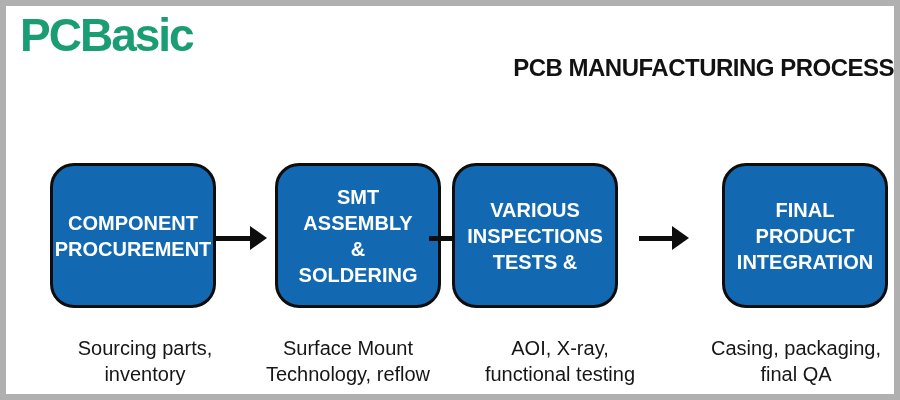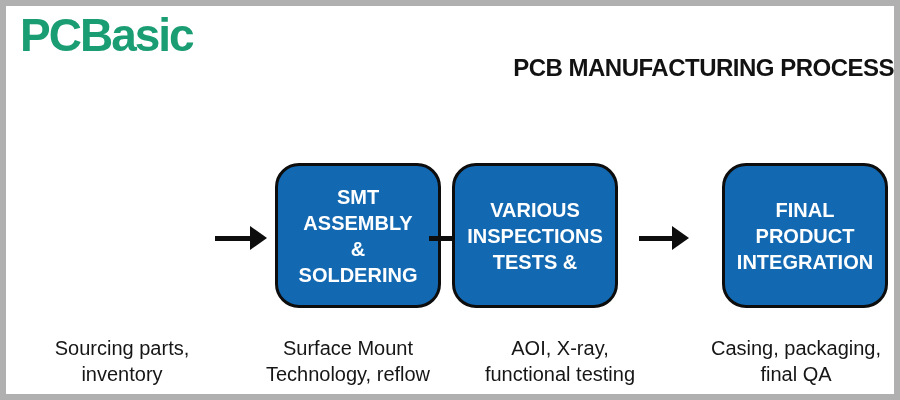--- a/index.html
+++ b/index.html
@@ -94,36 +94,40 @@
   
   .caption {
     position: absolute;
     top: 329px;
     width: 230px;
     text-align: center;
     font-size: 20px;
     line-height: 26px;
     color: #161616;
   }
-  .caption.pos-0 { left: 1px; }
+  .caption.pos-0 { left: 24px; }
   .caption.pos-1 { left: 227px; }
   .caption.pos-2 { left: 439px; }
   .caption.pos-3 { left: 675px; }
 </style>
 </head>
 <body>
 
 <div class="frame">
 
   <div class="logo">
     <span class="pcb">PCB</span><span class="asic">asic</span>
   </div>
 
   <div class="title">PCB MANUFACTURING PROCESS</div>
 
+  <div class="step-box pos-0">
+    <div>COMPONENT</div>
+    <div>PROCUREMENT</div>
+  </div>
 
   <div class="arrow pos-0">
     <div class="shaft"></div>
     <div class="head"></div>
   </div>
 
   <div class="step-box pos-1">
     <div>SMT</div>
     <div>ASSEMBLY</div>
     <div>&amp;</div>

